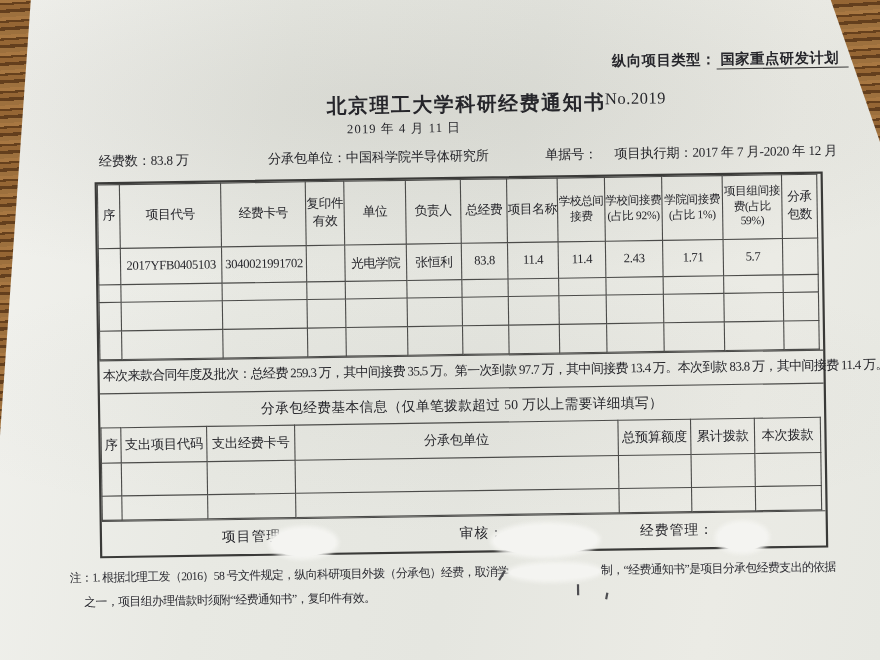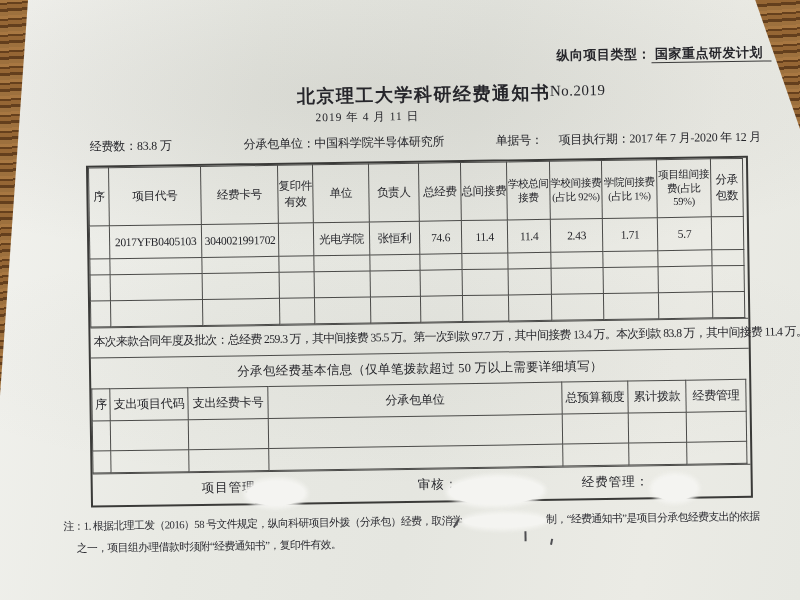--- a/index.html
+++ b/index.html
@@ -128,35 +128,35 @@
       </colgroup>
       <tbody>
           <tr class="h-head">
         <th>序</th>
         <th>项目代号</th>
         <th>经费卡号</th>
         <th>复印件有效</th>
         <th>单位</th>
         <th>负责人</th>
         <th>总经费</th>
-        <th>总间接费</th>
+        <th>项目名称</th>
         <th class="sm">学校总间接费</th>
         <th class="sm">学校间接费(占比 92%)</th>
         <th class="sm">学院间接费(占比 1%)</th>
         <th class="sm">项目组间接费(占比 59%)</th>
         <th>分承包数</th>
       </tr>
       <tr class="h-data">
         <td></td>
         <td>2017YFB0405103</td>
         <td>3040021991702</td>
         <td></td>
         <td>光电学院</td>
         <td>张恒利</td>
-        <td>74.6</td>
+        <td>83.8</td>
         <td>11.4</td>
         <td>11.4</td>
         <td>2.43</td>
         <td>1.71</td>
         <td>5.7</td>
         <td></td>
       </tr>
       <tr class="h-e1">
         <td></td>
             <td></td>
@@ -220,21 +220,21 @@
         <col style="width:60px">
       </colgroup>
       <tbody>
           <tr class="h-head2">
         <th>序</th>
         <th>支出项目代码</th>
         <th>支出经费卡号</th>
         <th>分承包单位</th>
         <th>总预算额度</th>
         <th>累计拨款</th>
-        <th>经费管理</th>
+        <th>本次拨款</th>
       </tr>
       <tr class="h-r1">
         <td></td>
             <td></td>
             <td></td>
             <td></td>
             <td></td>
             <td></td>
             <td></td>
       </tr>

